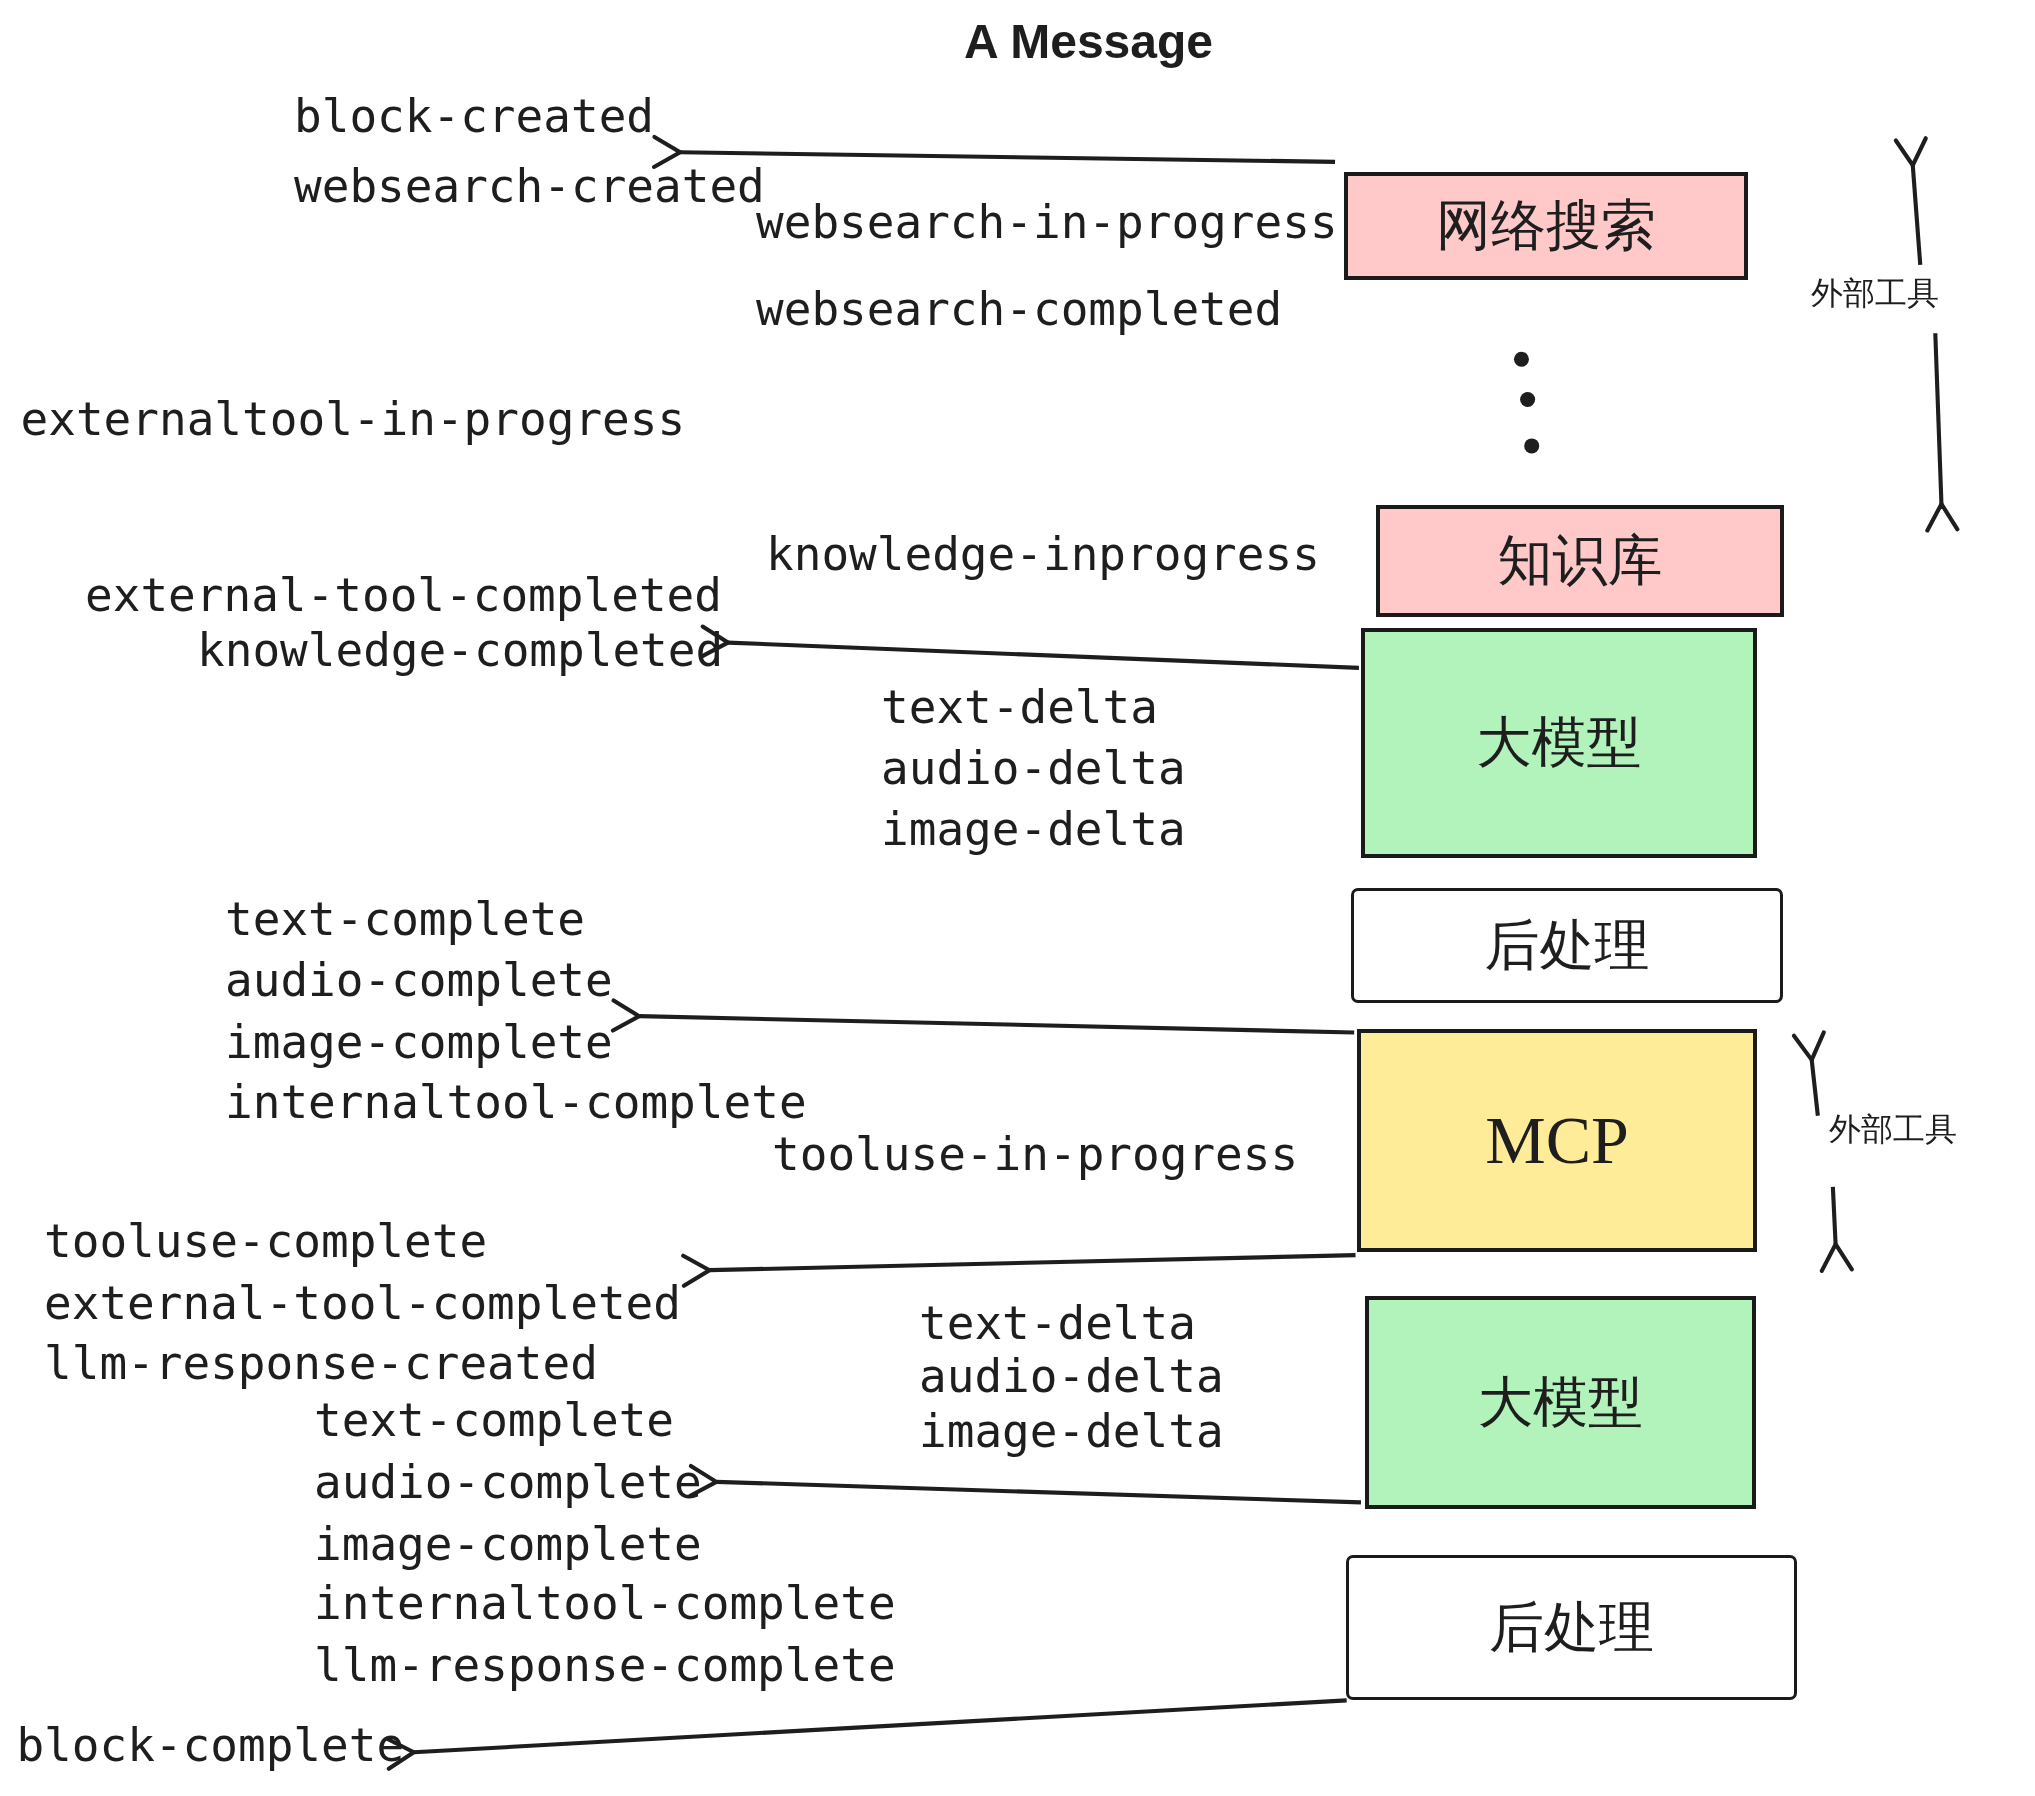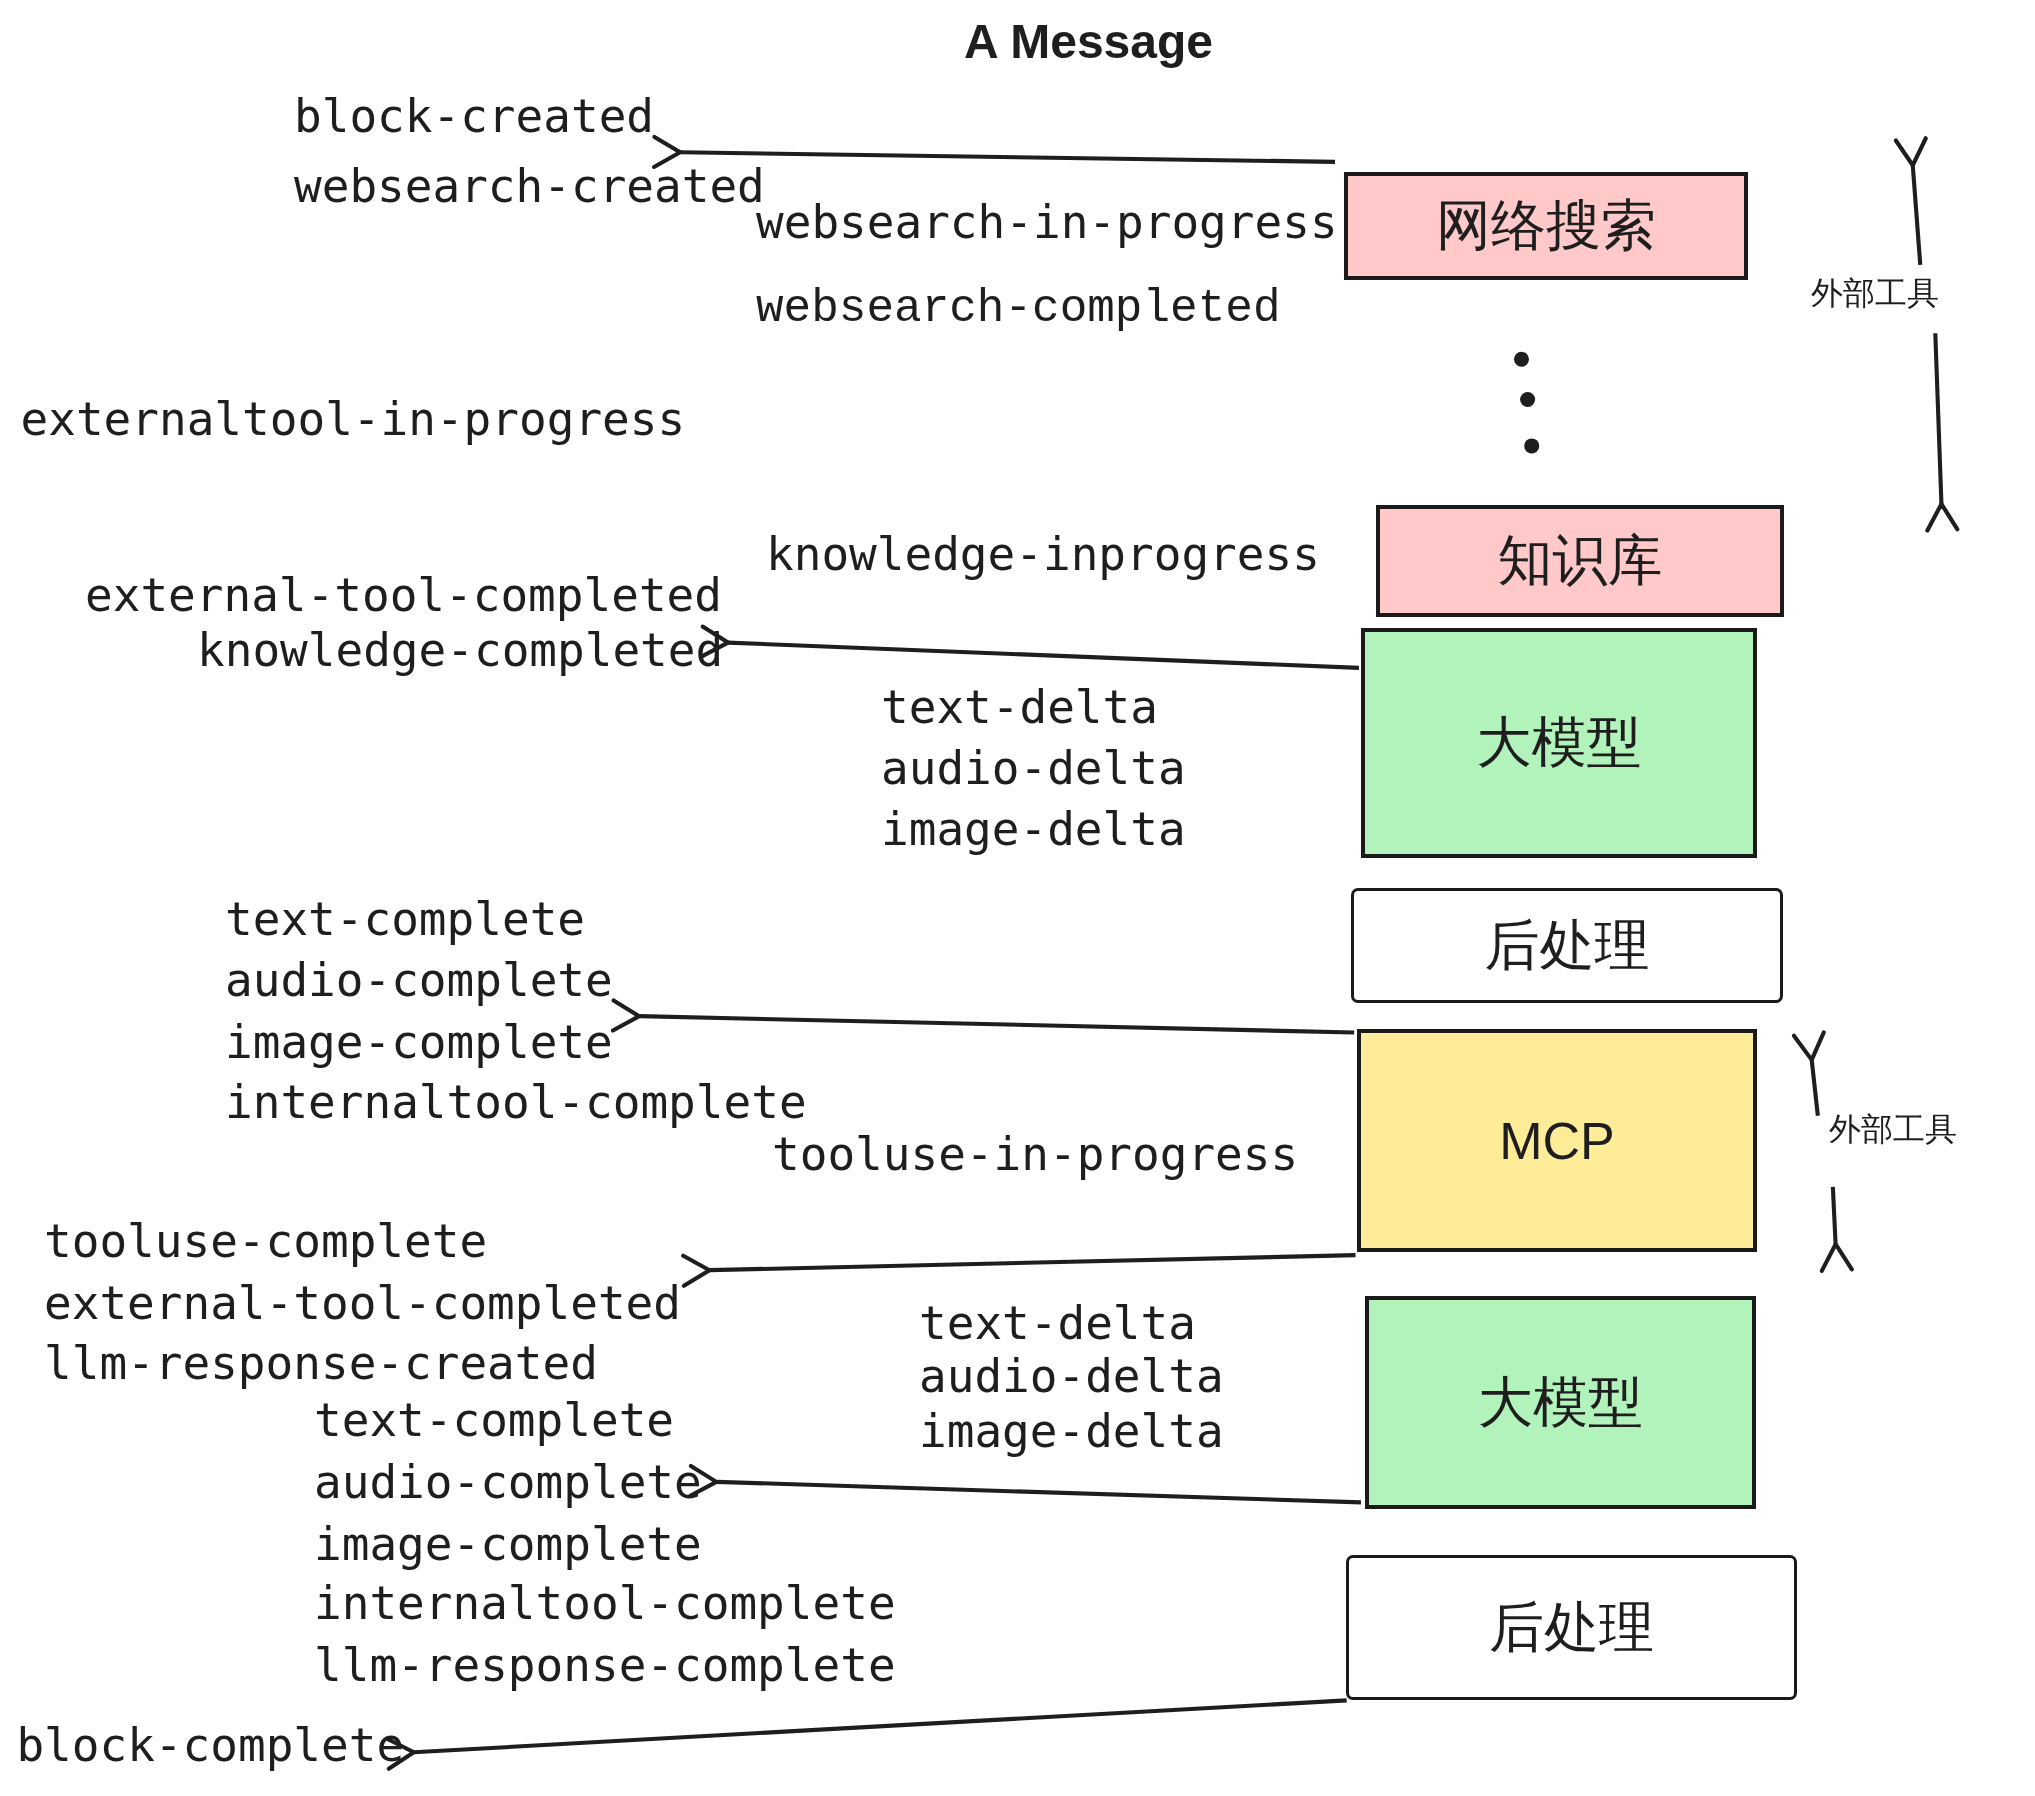--- a/index.html
+++ b/index.html
@@ -7,21 +7,21 @@
        font-family:"DejaVu Sans Mono",monospace;color:#1e1e1e;}
   .layer{position:absolute;left:0;top:0;width:2035px;height:1796px;}
   .ev{position:absolute;font-family:"DejaVu Sans Mono",monospace;font-size:46px;line-height:1.05;
       white-space:nowrap;color:#1e1e1e;}
   .title{position:absolute;font-family:Liberation Sans, sans-serif;font-size:48px;font-weight:bold;
       white-space:nowrap;color:#1e1e1e;}
   .box{position:absolute;border:4.1px solid #1a1a1a;display:flex;align-items:center;justify-content:center;
       box-sizing:border-box;}
   .box.thin{border-width:3.4px;border-radius:7px;}
   .box .lbl{font-family:"DejaVu Sans",sans-serif;font-size:55px;color:#1e1e1e;}
-  .box .lbl.mono{font-family:Liberation Sans, sans-serif;font-size:52px;}
+  .box .lbl.mono{font-family:Liberation Serif, serif;font-size:68px;}
   .side-label{position:absolute;font-family:"DejaVu Sans",sans-serif;font-size:32px;white-space:nowrap;color:#1e1e1e;}
   svg{position:absolute;left:0;top:0;}
 </style>
 </head>
 <body>
 
 <svg class="layer" width="2035" height="1796" viewBox="0 0 2980 2630">
   <defs>
     <marker id="ah" markerUnits="userSpaceOnUse" markerWidth="64" markerHeight="64" viewBox="0 0 64 64" refX="8" refY="32" orient="auto">
       <path d="M 46 10 L 8 32 L 46 54" fill="none" stroke="#1e1e1e" stroke-width="6" stroke-linecap="round" stroke-linejoin="round"></path>
@@ -43,21 +43,21 @@
   <circle cx="2228" cy="526" r="11" fill="#1e1e1e"></circle>
   <circle cx="2237" cy="585" r="11" fill="#1e1e1e"></circle>
   <circle cx="2243" cy="653" r="11" fill="#1e1e1e"></circle>
 </svg>
 
 <div class="title" style="left:964px;top:13.7px;">A Message</div>
 
 <div class="ev" style="left:294px;top:92px;">block-created</div>
 <div class="ev" style="left:294px;top:162px;">websearch-created</div>
 <div class="ev" style="left:756px;top:198px;">websearch-in-progress</div>
-<div class="ev" style="left:756px;top:285px;font-family:Liberation Mono, monospace;">websearch-completed</div>
+<div class="ev" style="left:756px;top:285px;">websearch-completed</div>
 <div class="ev" style="left:20.5px;top:395px;">externaltool-in-progress</div>
 <div class="ev" style="left:766px;top:530px;">knowledge-inprogress</div>
 <div class="ev" style="left:85px;top:571px;">external-tool-completed</div>
 <div class="ev" style="left:197px;top:626px;">knowledge-completed</div>
 <div class="ev" style="left:881px;top:683px;">text-delta</div>
 <div class="ev" style="left:881px;top:744px;">audio-delta</div>
 <div class="ev" style="left:881px;top:805px;">image-delta</div>
 <div class="ev" style="left:225px;top:895px;">text-complete</div>
 <div class="ev" style="left:225px;top:956px;">audio-complete</div>
 <div class="ev" style="left:225px;top:1018px;">image-complete</div>

